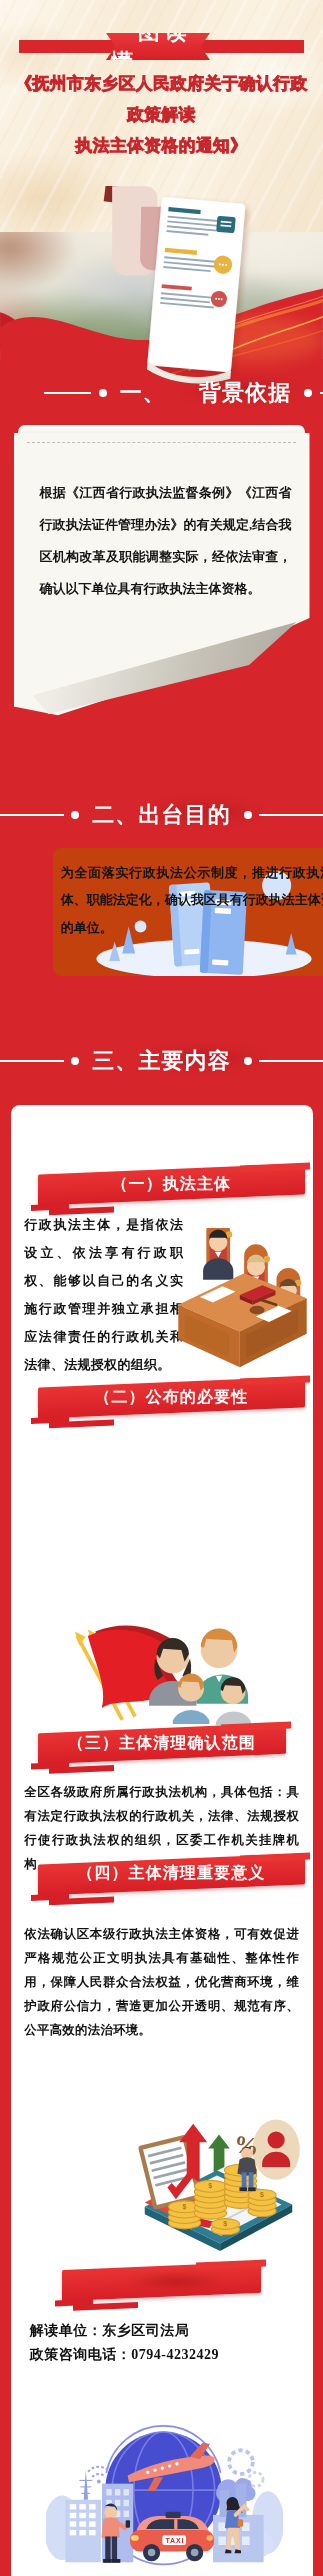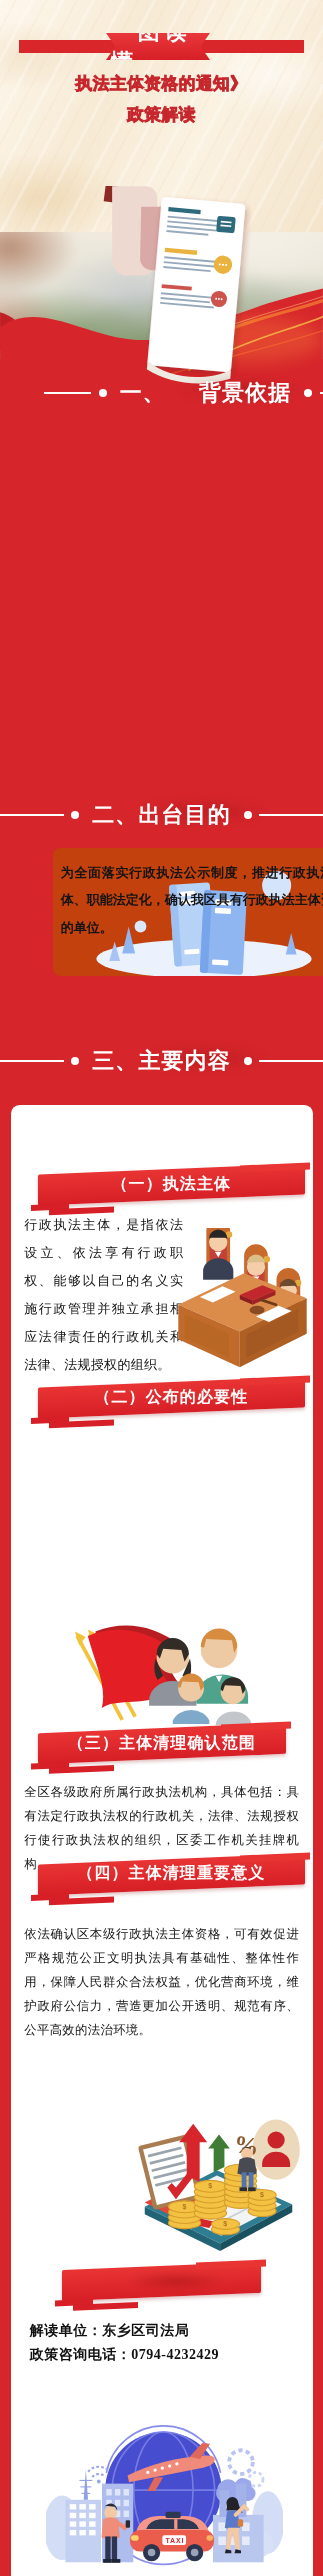--- a/index.html
+++ b/index.html
@@ -94,21 +94,21 @@
     transform:skewY(-2.4deg);box-shadow:0 2.2px 3.8px rgba(130,10,10,.25);}
   .rib .band::before{content:"";position:absolute;left:-7.5px;bottom:-5.4px;width:38px;height:6px;background:#d61f26;}
   .rib .band::after{content:"";position:absolute;left:10.8px;bottom:-9.7px;width:65px;height:5.4px;background:#d61f26;}
   .rib .tailr{position:absolute;right:-5.4px;top:-4.9px;width:70px;height:6.5px;background:#e93434;transform:skewY(-2.4deg);}
   .rib .label{position:relative;z-index:2;text-align:center;line-height:30px;color:#fff;
     font-weight:bold;font-size:16px;letter-spacing:1.1px;}
   .rib .smear{position:absolute;left:30%;top:4.3px;width:55%;height:21.6px;z-index:3;
     background:radial-gradient(ellipse at 50% 50%,rgba(120,0,6,.30),transparent 62%);filter:blur(2.7px);}
 
   
-  .para{position:absolute;left:13.5px;width:275px;font-family:"Liberation Serif",serif;font-weight:normal;
+  .para{position:absolute;left:13.5px;width:275px;font-family:"Liberation Serif",serif;font-weight:bold;
     font-size:12.4px;line-height:24px;text-align:justify;color:#141414;letter-spacing:0.3px;}
   .para.narrow{width:159px;font-size:13px;line-height:28px;}
 
   .illu{position:absolute;}
 
   
   .fline{position:absolute;left:19px;font-family:"Liberation Serif",serif;font-weight:bold;
     font-size:14px;color:#111;letter-spacing:0.5px;}
 </style>
 </head>
@@ -177,20 +177,27 @@
     <div class="hline"></div>
     <div class="hdot"></div>
     <div class="htext">
       <div class="smudge"></div>
       <span class="num gap">一、</span><span>背景依据</span>
     </div>
     <div class="hdot"></div>
     <div class="hline"></div>
   </div>
 
+  <div class="paper">
+    <div class="roll"></div>
+    <div class="sheet"></div>
+    <div class="perf"></div>
+    <div class="fold"></div>
+    <div class="ptext">根据《江西省行政执法监督条例》《江西省行政执法证件管理办法》的有关规定,结合我区机构改革及职能调整实际，经依法审查，确认以下单位具有行政执法主体资格。</div>
+  </div>
 
   <div class="sec-head" style="top:801px;">
     <div class="hline"></div>
     <div class="hdot"></div>
     <div class="htext">
       <div class="smudge"></div>
       <span class="num">二、</span><span>出台目的</span>
     </div>
     <div class="hdot"></div>
     <div class="hline"></div>
@@ -573,18 +580,19 @@
     </div>
   </div>
 
   <div class="top-banner">
     <div class="bar"></div>
     <div class="ribbon">
       <span>一图读懂</span>
     </div>
   </div>
   <div class="main-title">
+    <div>《抚州市东乡区人民政府关于确认行政</div>
+    <div>政策解读</div>
     <div>执法主体资格的通知》</div>
-    <div>政策解读</div>
   </div>
 
 </div>
 
 
 </body></html>

